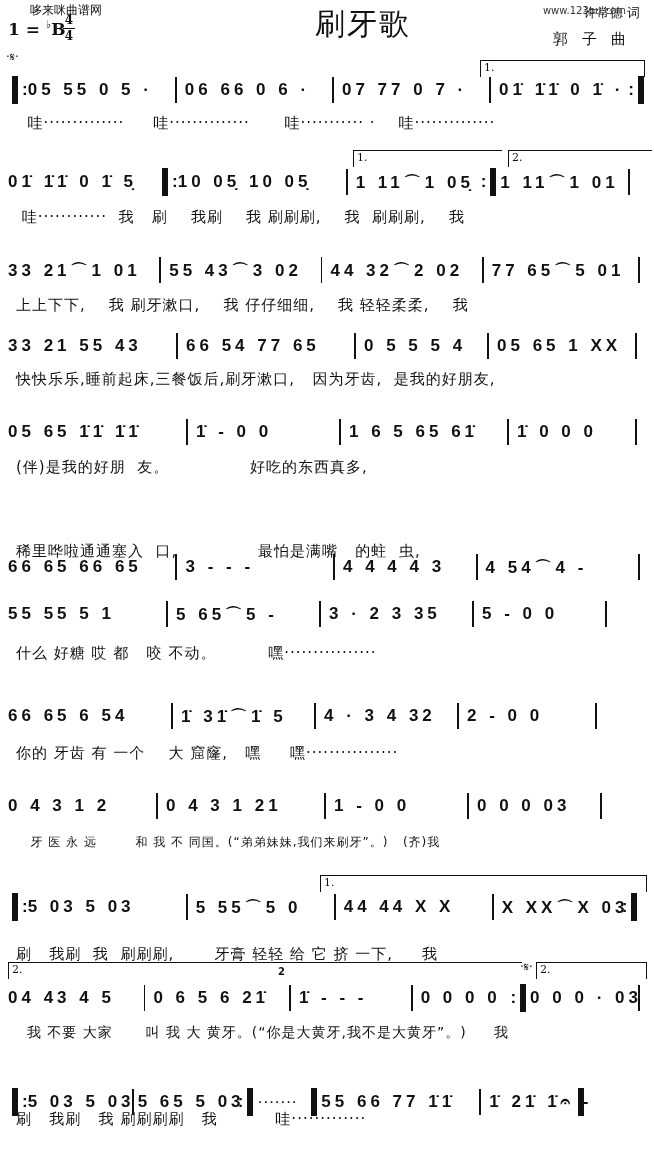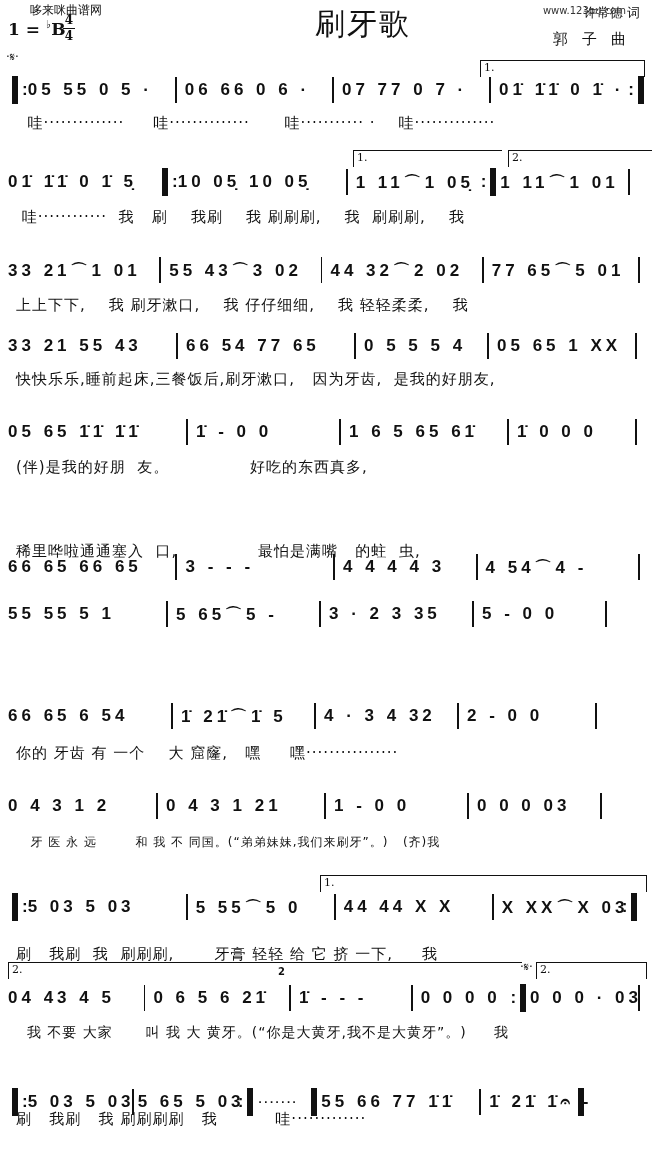--- a/index.html
+++ b/index.html
@@ -135,27 +135,28 @@
   <div class="notes" style="top:2px;">
     <span class="m" style="width:150px">55 55 5 1</span>
       <span class="bar"></span>
     <span class="m" style="width:135px">5 65⌒5 -</span>
       <span class="bar"></span>
     <span class="m" style="width:135px">3 · 2 3 35</span>
       <span class="bar"></span>
     <span class="m" style="width:115px">5 - 0 0</span>
       <span class="bar"></span>
   </div>
+  <div class="lyric" style="top:46px;">什么 好糖 哎 都   咬 不动。         嘿················</div>
 </div>
 
 <div class="staff" style="top:700px;height:70px;">
   <div class="notes" style="top:2px;">
     <span class="m" style="width:155px">66 65 6 54</span>
       <span class="bar"></span>
-    <span class="m" style="width:125px">1̇ 21̇⌒1̇ 5</span>
+    <span class="m" style="width:125px">1̇ 31̇⌒1̇ 5</span>
       <span class="bar"></span>
     <span class="m" style="width:125px">4 · 3 4 32</span>
       <span class="bar"></span>
     <span class="m" style="width:120px">2 - 0 0</span>
       <span class="bar"></span>
   </div>
   <div class="lyric" style="top:44px;">你的 牙齿 有 一个    大 窟窿,   嘿     嘿················</div>
 </div>
 
 <div class="staff" style="top:790px;height:70px;">

